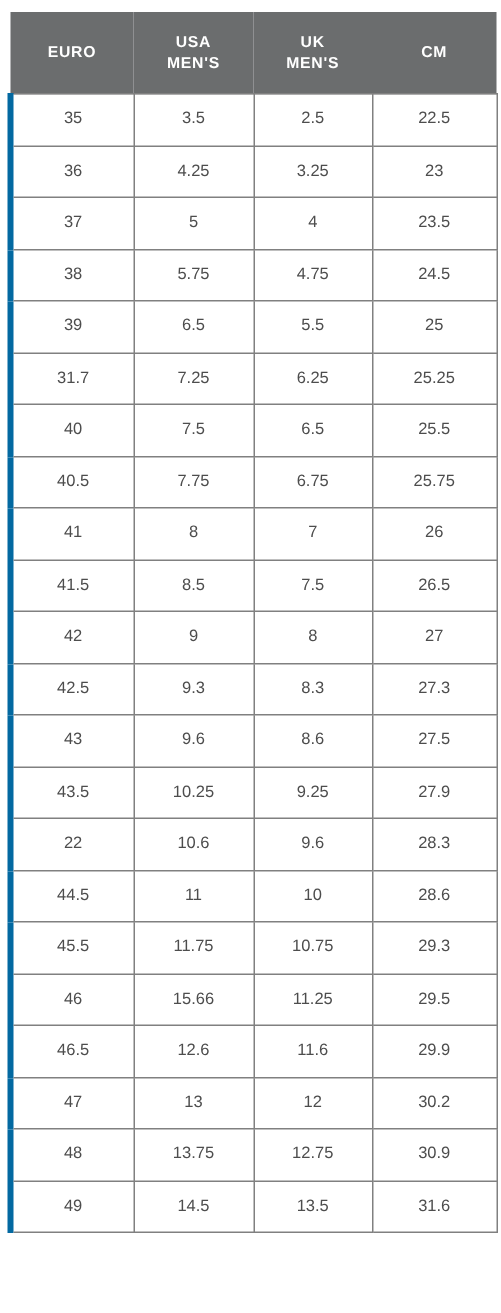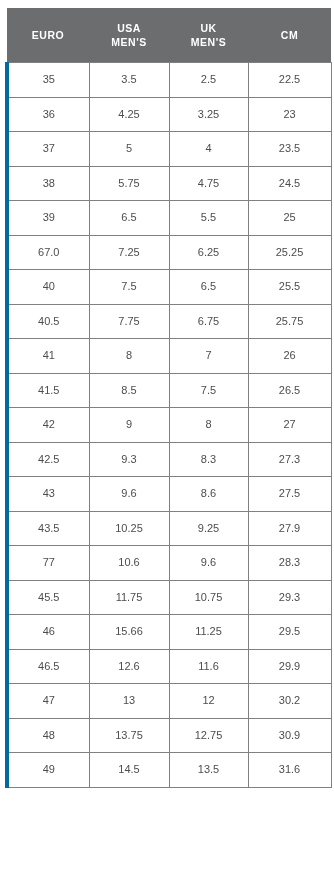--- a/index.html
+++ b/index.html
@@ -120,21 +120,21 @@
           <td>4.75</td>
           <td>24.5</td>
         </tr>
         <tr>
           <td>39</td>
           <td>6.5</td>
           <td>5.5</td>
           <td>25</td>
         </tr>
         <tr>
-          <td>67.0</td>
+          <td>31.7</td>
           <td>7.25</td>
           <td>6.25</td>
           <td>25.25</td>
         </tr>
         <tr>
           <td>40</td>
           <td>7.5</td>
           <td>6.5</td>
           <td>25.5</td>
         </tr>
@@ -174,24 +174,30 @@
           <td>8.6</td>
           <td>27.5</td>
         </tr>
         <tr>
           <td>43.5</td>
           <td>10.25</td>
           <td>9.25</td>
           <td>27.9</td>
         </tr>
         <tr>
-          <td>77</td>
+          <td>22</td>
           <td>10.6</td>
           <td>9.6</td>
           <td>28.3</td>
+        </tr>
+        <tr>
+          <td>44.5</td>
+          <td>11</td>
+          <td>10</td>
+          <td>28.6</td>
         </tr>
         <tr>
           <td>45.5</td>
           <td>11.75</td>
           <td>10.75</td>
           <td>29.3</td>
         </tr>
         <tr>
           <td>46</td>
           <td>15.66</td>

